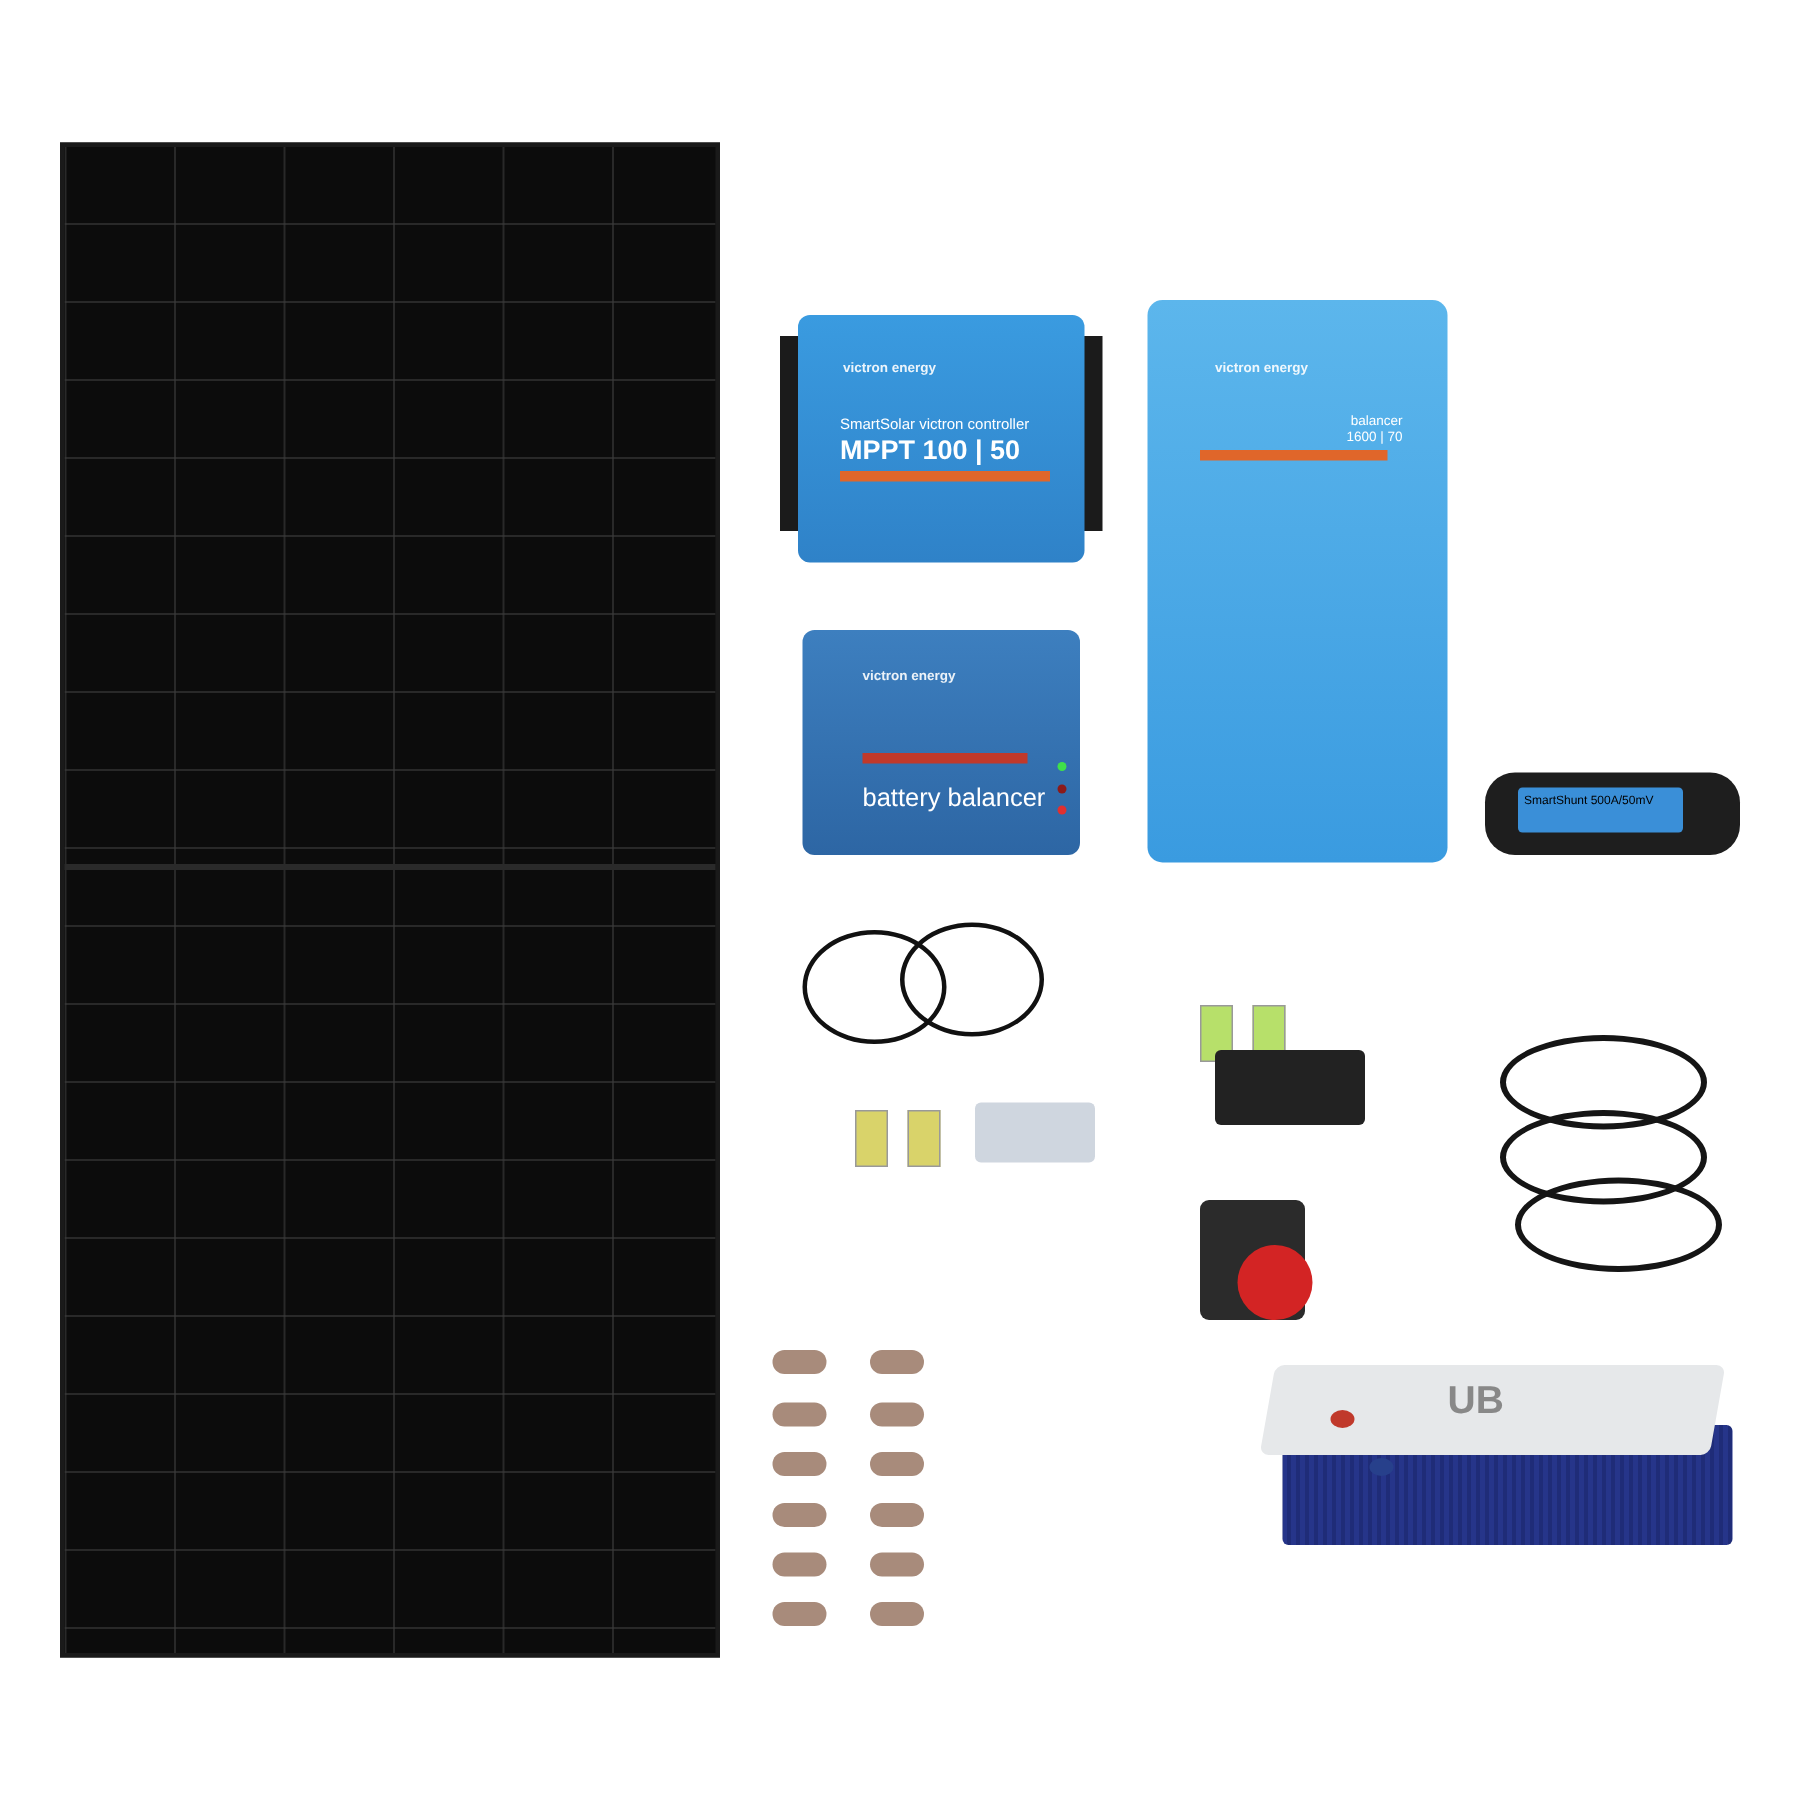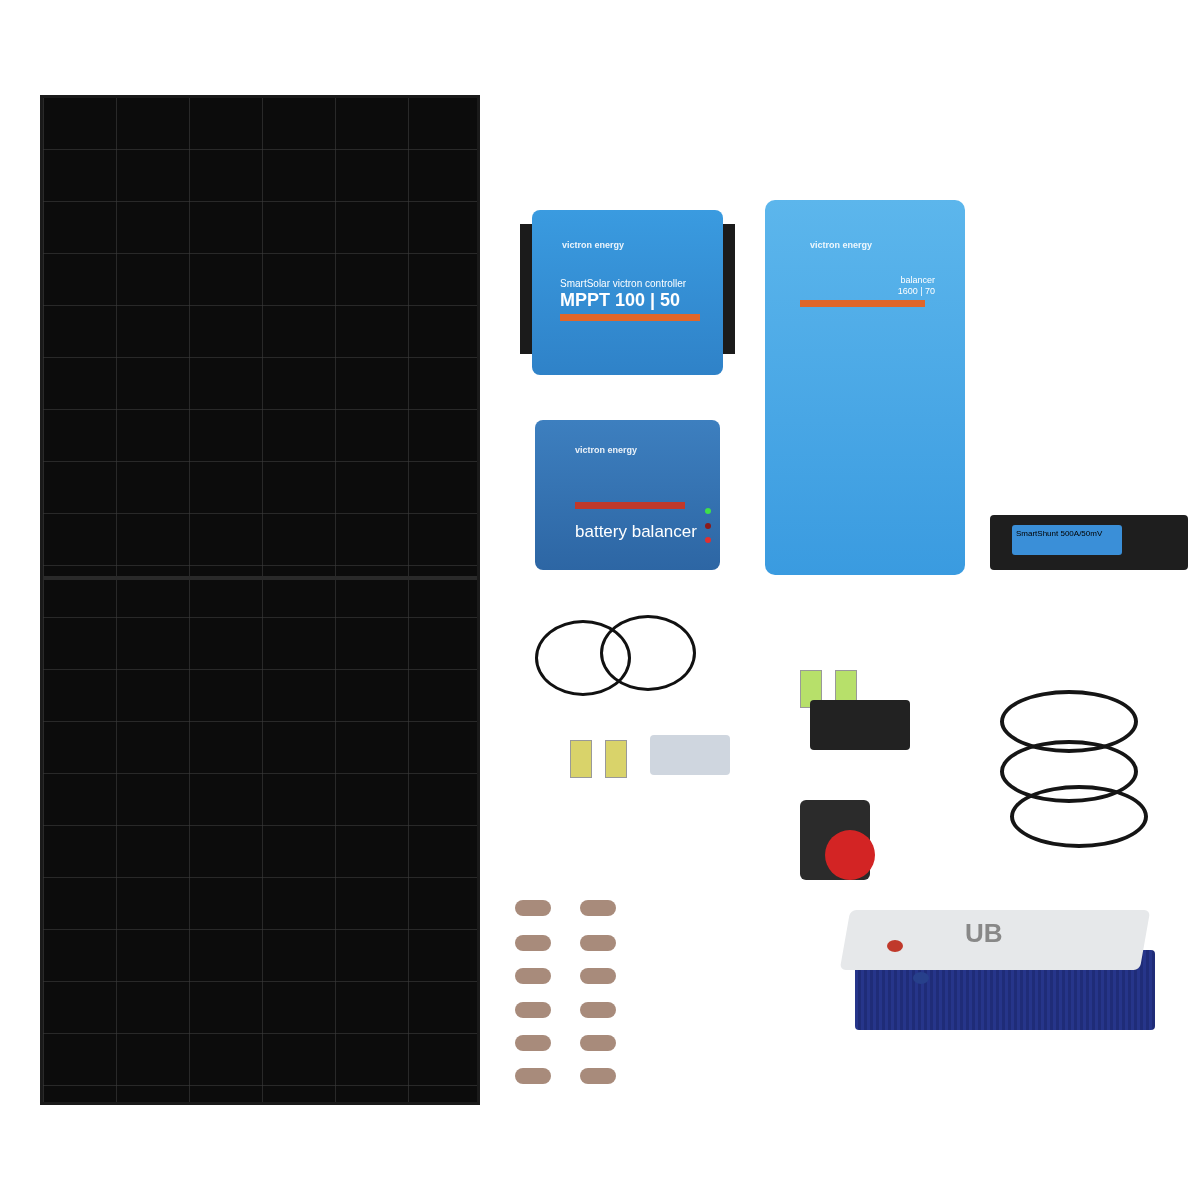--- a/index.html
+++ b/index.html
@@ -19,21 +19,21 @@
   .mppt .fin{position:absolute;background:#1b1b1b;width:20px;height:130px;top:14px;}
   .mppt .body{position:absolute;left:12px;right:12px;top:0;bottom:0;}
   .mppt .t1{position:absolute;left:28px;top:68px;font-size:10px;}
   .mppt .t2{position:absolute;left:28px;top:80px;font-size:18px;font-weight:bold;}
   .stripe{position:absolute;height:7px;background:#e0662a;}
   .balancer{left:535px;top:420px;width:185px;height:150px;background:linear-gradient(180deg,#3d7fbf,#2d66a4);}
   .balancer .t{position:absolute;left:40px;top:62px;font-size:17px;margin-top:40px;}
   .multi{left:765px;top:200px;width:200px;height:375px;background:linear-gradient(180deg,#5cb6ec,#3a9be0);border-radius:10px;}
   .multi .t1{position:absolute;right:30px;top:75px;font-size:9px;}
   .multi .t2{position:absolute;right:30px;top:86px;font-size:9px;margin-left:36px;}
-  .shunt{left:990px;top:515px;width:198px;height:55px;background:#1e1e1e;border-radius:4px;}
+  .shunt{left:990px;top:515px;width:170px;height:55px;background:#1e1e1e;border-radius:20px;}
   .shunt .lbl{position:absolute;left:22px;top:10px;width:110px;height:30px;background:#3a8fd8;border-radius:3px;font-size:8px;padding:4px;box-sizing:border-box;}
   
   .battery{left:845px;top:910px;width:315px;height:125px;}
   .batt-top{position:absolute;left:0;top:0;width:300px;height:60px;background:#e6e8ea;border-radius:6px;transform:skewX(-10deg);}
   .batt-body{position:absolute;left:10px;top:40px;width:300px;height:80px;background:repeating-linear-gradient(90deg,#26358a 0 3px,#1f2c78 3px 6px);border-radius:4px;}
   .batt-logo{position:absolute;left:120px;top:8px;font-size:26px;color:#888;font-weight:bold;}
   .term{position:absolute;width:16px;height:12px;border-radius:50%;}
   
   .ring{border:3px solid #111;border-radius:50%;}
   .lug{width:36px;height:16px;background:#a88b7b;border-radius:8px;}

